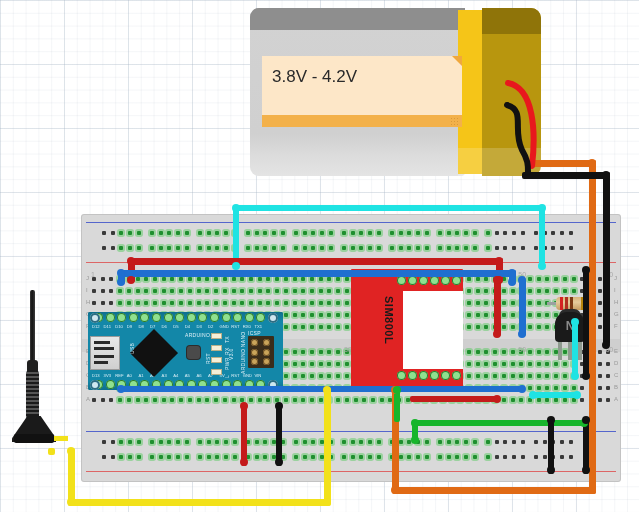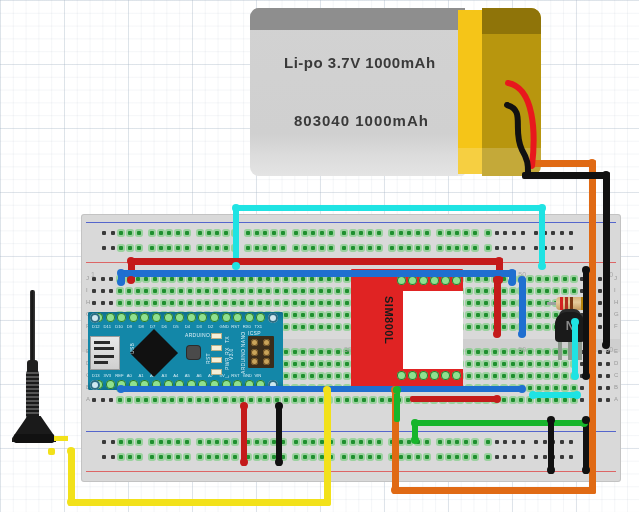--- a/index.html
+++ b/index.html
@@ -1241,14 +1241,20 @@
       <div class="wire" style="left: 48px; top: 448px; width: 7px; height: 7px; background: rgb(242, 225, 26); z-index: 41;"></div>
       <div class="wire" style="left: 68px; top: 448px; width: 7px; height: 58px; background: rgb(242, 225, 26); z-index: 41;"></div>
       <div class="wire" style="left: 68px; top: 499px; width: 262px; height: 7px; background: rgb(242, 225, 26); z-index: 41;"></div>
       <div class="wire" style="left: 324px; top: 388px; width: 7px; height: 118px; background: rgb(242, 225, 26); z-index: 41;"></div>
       <div class="wnode" style="left: 67px; top: 447px; width: 8px; height: 8px; background: rgb(242, 225, 26); z-index: 43;"></div>
       <div class="wnode" style="left: 67px; top: 498px; width: 8px; height: 8px; background: rgb(242, 225, 26); z-index: 43;"></div>
       <div class="wnode" style="left: 323px; top: 498px; width: 8px; height: 8px; background: rgb(242, 225, 26); z-index: 43;"></div>
       <div class="wnode" style="left: 323px; top: 386px; width: 8px; height: 8px; background: rgb(242, 225, 26); z-index: 43;"></div>
     </div>
 
+  <div id="tooltip">
+    <div class="tip-corner"></div>
+    <div class="tip-txt">3.8V - 4.2V</div>
+    <div class="tip-bar"></div>
+    <div class="tip-grip"></div>
+  </div>
 
 </div>
 
 </body></html>

